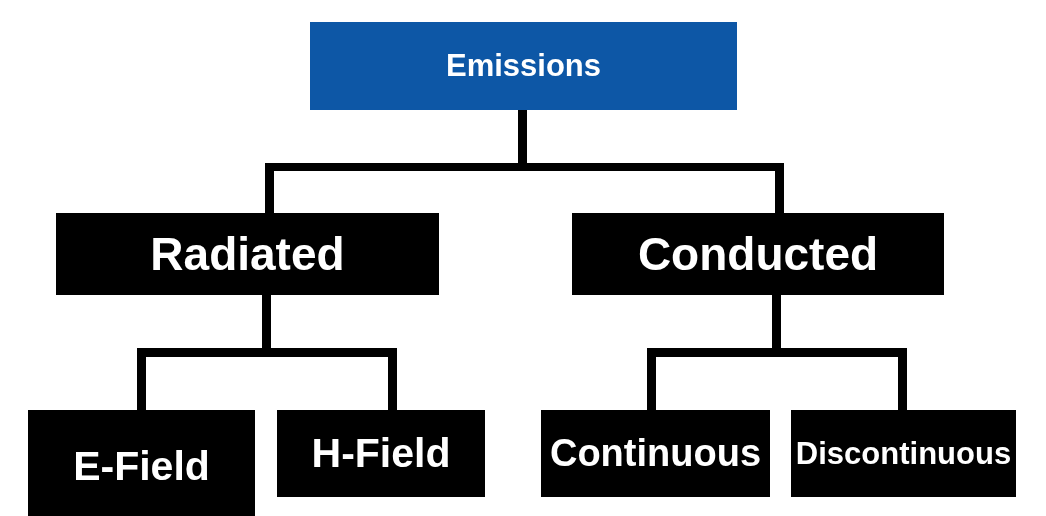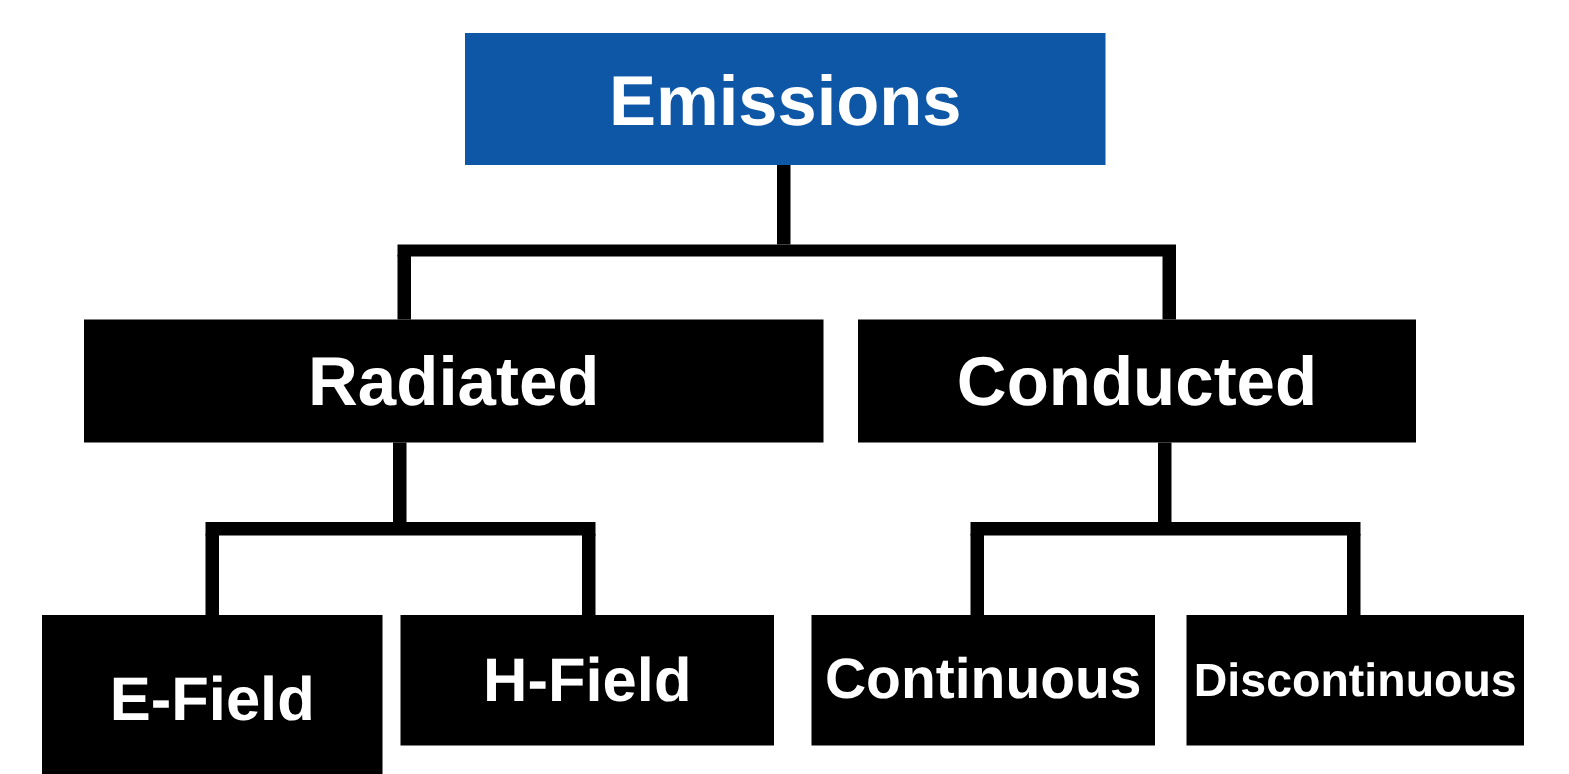--- a/index.html
+++ b/index.html
@@ -19,25 +19,25 @@
     justify-content: center;
     background: var(--branch-box, #000000);
     color: var(--text, #ffffff);
     text-align: center;
     white-space: nowrap;
   }
   .node.root { background: var(--root-box, #0d57a6); }
   .conn { position: absolute; background: var(--connector, #000000); }
 
   
-  #n-emissions     { left: 310px; top:  22px; width: 427px; height: 88px; font-size: 47px; text-align: right; }
-  #n-radiated      { left:  56px; top: 213px; width: 493px; height: 82px; font-size: 46px; }
+  #n-emissions     { left: 310px; top:  22px; width: 427px; height: 88px; font-size: 31px; text-align: right; }
+  #n-radiated      { left:  56px; top: 213px; width: 383px; height: 82px; font-size: 46px; }
   #n-conducted     { left: 572px; top: 213px; width: 372px; height: 82px; font-size: 46px; }
   #n-efield        { left:  28px; top: 410px; width: 227px; height: 113px; font-size: 41px; }
-  #n-hfield        { left: 267px; top: 410px; width: 249px; height: 87px; font-size: 41px; }
+  #n-hfield        { left: 277px; top: 410px; width: 208px; height: 87px; font-size: 41px; }
   #n-continuous    { left: 541px; top: 410px; width: 229px; height: 87px; font-size: 38px; }
   #n-discontinuous { left: 791px; top: 410px; width: 225px; height: 87px; font-size: 31px; }
 
   
   #c-root-stem { left: 518px; top: 110px; width:   9px; height: 53px; }
   #c-rail-1    { left: 265px; top: 163px; width: 519px; height:  8px; }
   #c-drop-1l   { left: 265px; top: 170px; width:   9px; height: 43px; }
   #c-drop-1r   { left: 775px; top: 170px; width:   9px; height: 43px; }
   #c-rad-stem  { left: 262px; top: 295px; width:   9px; height: 53px; }
   #c-rail-2    { left: 137px; top: 348px; width: 260px; height:  9px; }

